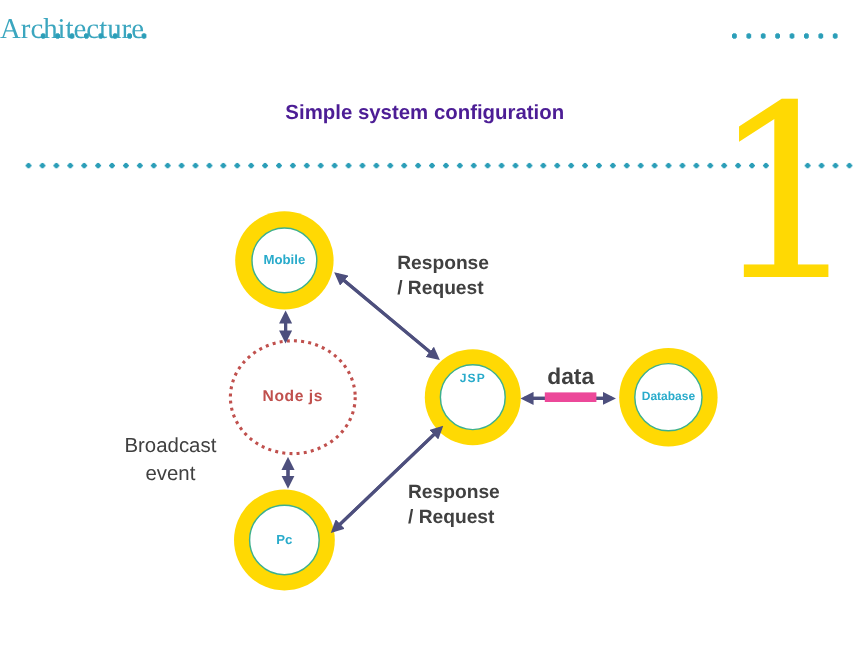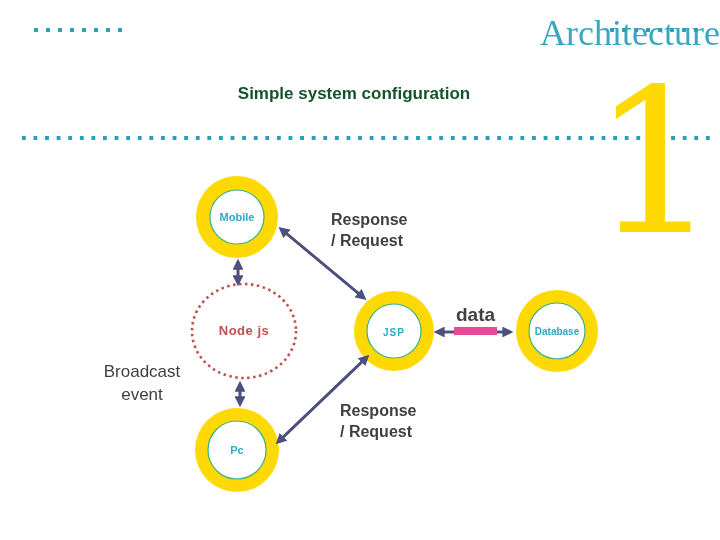--- a/index.html
+++ b/index.html
@@ -11,42 +11,42 @@
   .dots {
     position:absolute; height:6px; z-index:1;
     background-image: radial-gradient(circle, #2B9EB8 0 2.1px, rgba(0,0,0,0) 2.3px);
     background-size:12px 6px; background-repeat:repeat-x; background-position:left center;
   }
   .dots-top-left  { left:30px;  top:27px; width:96px; }
   .dots-top-right { left:606px; top:27px; width:96px; }
   .dots-divider   { left:18px;  top:135px; width:694px; background-size:11.6px 6px; }
 
   .title {
-    position:absolute; left:0; right:0; top:12px; margin:0; text-align:right;
+    position:absolute; left:0; right:0; top:12px; margin:0; text-align:left;
     font-family:"Liberation Serif", serif; font-weight:normal;
-    font-size:36px; color:#3BA6BF;
+    font-size:24px; color:#3BA6BF;
   }
   .subtitle {
     position:absolute; left:0; right:12px; top:84px; margin:0; text-align:center;
-    font-size:17px; font-weight:bold; color:#14532d;
+    font-size:17px; font-weight:bold; color:#4c1d95;
   }
   .slide-number {
     position:absolute; left:591px; top:65px; width:128px; text-align:center;
     font-family:"DejaVu Serif", "Liberation Serif", serif;
     font-size:200px; line-height:195px; color:#FFD903; z-index:2;
   }
   .diagram-svg { position:absolute; left:0; top:0; z-index:2; }
 
   .node-label {
     position:absolute; transform:translate(-50%,-50%); z-index:3;
     color:#29ABCB; font-weight:bold; white-space:nowrap;
   }
   .lbl-mobile   { left:237px; top:217px; font-size:11px; }
   .lbl-nodejs   { left:244px; top:330px; font-size:13px; color:#C0504D; font-weight:bold; letter-spacing:0.5px; }
-  .lbl-jsp      { left:394px; top:332px; font-size:10px; letter-spacing:1px;text-align:right; }
+  .lbl-jsp      { left:394px; top:316px; font-size:10px; letter-spacing:1px;text-align:right; }
   .lbl-database { left:557px; top:331px; font-size:10px; }
   .lbl-pc       { left:237px; top:450px; font-size:11px; }
 
   .edge-label {
     position:absolute; z-index:3; color:#404040;
     font-weight:bold; font-size:16px; line-height:21px; white-space:nowrap;
   }
   .lbl-rr-top    { left:331px; top:209px; }
   .lbl-rr-bottom { left:340px; top:400px; }
   .lbl-data {

